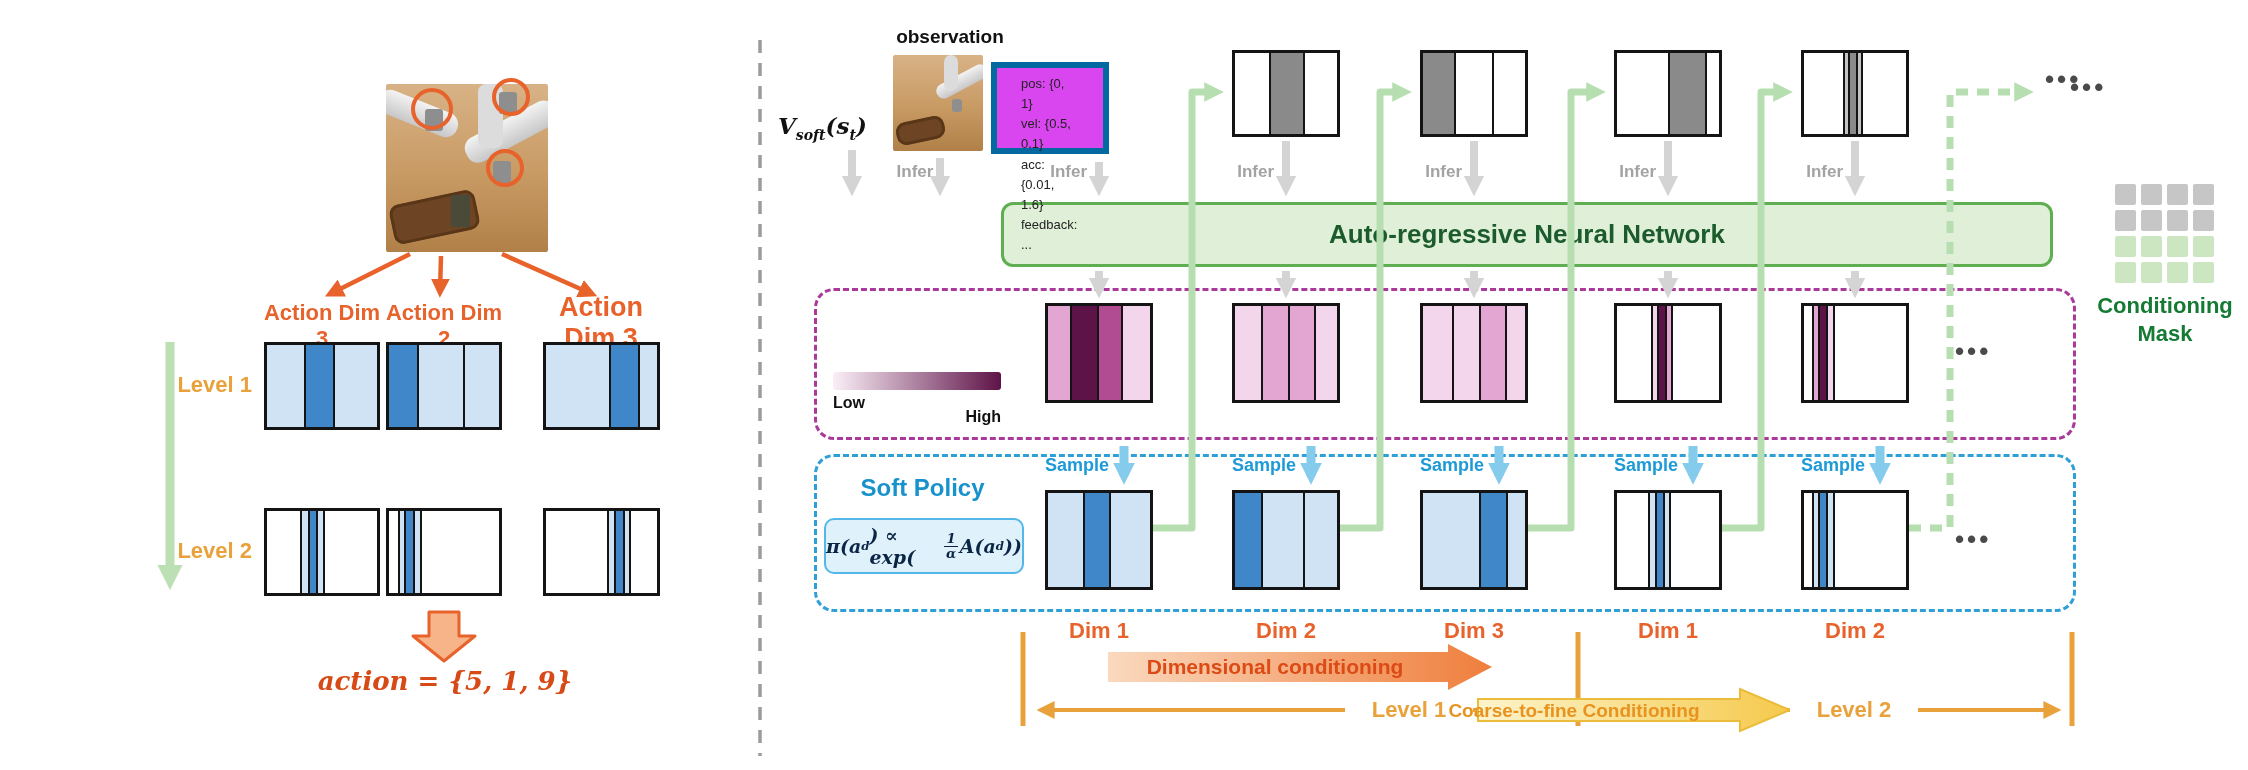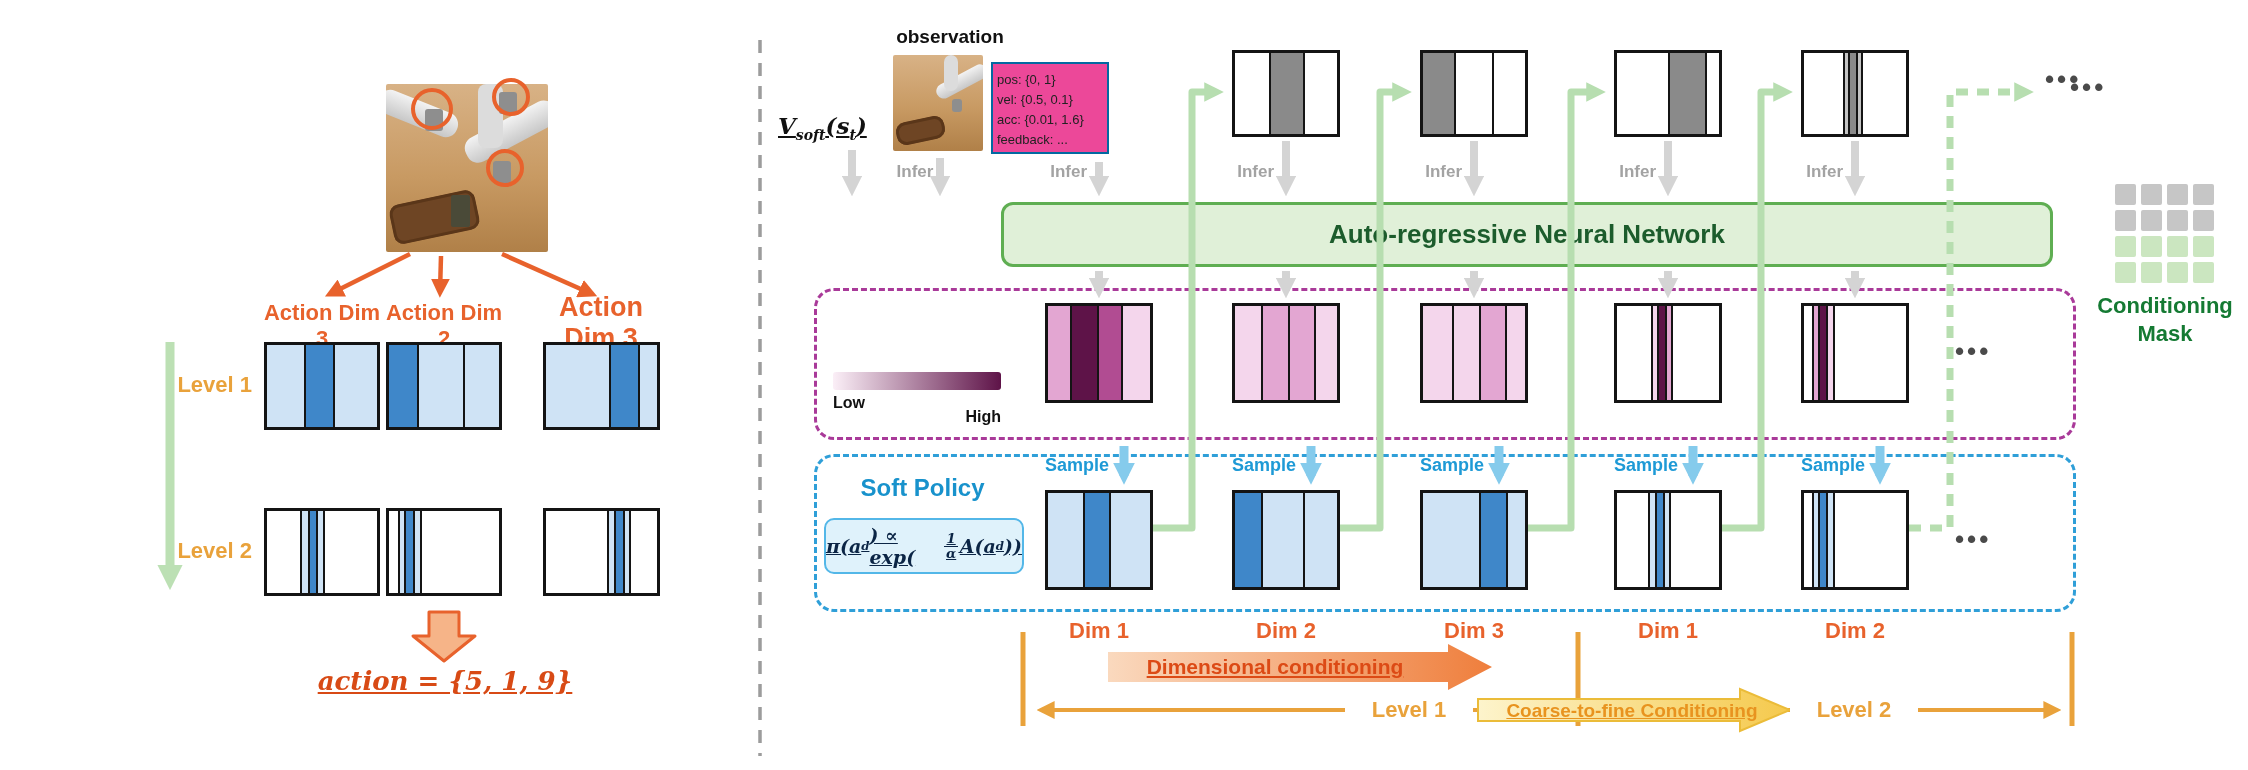--- a/index.html
+++ b/index.html
@@ -15,43 +15,43 @@
   .gold{color:#E9A23B;}
   .bin-box{position:absolute;display:flex;background:#fff;border:3px solid #141414;box-sizing:border-box;z-index:3;}
   .bin-box>div{height:100%;box-sizing:border-box;}
   .dashed-group{position:absolute;border-radius:20px;box-sizing:border-box;z-index:1;background:transparent;}
   .adv-group{border:3px dashed #A93A99;}
   .pol-group{border:3px dashed #2F9FD8;}
   .green-round{position:absolute;background:#E0F0D8;border:3px solid #5FAE52;border-radius:12px;box-sizing:border-box;
     display:flex;flex-direction:column;align-items:center;justify-content:center;z-index:2;}
   .blue-round{position:absolute;background:#D8E9F8;border:3px solid #4E8FC9;border-radius:10px;box-sizing:border-box;
     display:flex;flex-direction:column;align-items:center;justify-content:center;z-index:2;}
-  .math{font-family:"DejaVu Serif",serif;font-style:italic;font-weight:bold;text-decoration:underline;}
-  .obs-box{position:absolute;background:#ec4899;border:2px solid #0369a1;box-sizing:border-box;padding:6px 4px;
+  .math{font-family:"DejaVu Serif",serif;font-style:italic;font-weight:bold;}
+  .obs-box{position:absolute;background:#d946ef;border:6px solid #0369a1;box-sizing:border-box;padding:6px 24px;
     font-size:13px;line-height:1.55;color:#222;z-index:3;}
   .scene{position:absolute;background:linear-gradient(180deg,#D8B286 0%,#C89A63 55%,#B08048 100%);overflow:hidden;z-index:2;border-radius:2px;}
   .sc-board{position:absolute;left:3%;bottom:9%;width:54%;height:24%;background:#6E4524;border-radius:10px;transform:rotate(-12deg);box-shadow:inset 0 0 0 3px #5A3619;}
   .sc-arm{position:absolute;background:linear-gradient(180deg,#F3F3F3,#C7C7C7);border-radius:12px;}
   .sc-arm1{left:-6%;top:10%;width:52%;height:15%;transform:rotate(22deg);}
   .sc-arm2{right:-8%;top:20%;width:62%;height:16%;transform:rotate(-28deg);}
   .sc-base{position:absolute;right:28%;top:0%;width:15%;height:38%;background:#DCDCDC;border-radius:8px;}
   .sc-grip{position:absolute;width:11%;height:13%;background:#8E8E8E;border-radius:3px;}
   .sc-g1{left:24%;top:15%;}
   .sc-g2{left:70%;top:5%;}
   .sc-g3{left:66%;top:46%;}
   .sc-obj{position:absolute;left:40%;bottom:15%;width:12%;height:19%;background:#4A4A38;border-radius:2px;}
   .grad-bar{position:absolute;height:18px;background:linear-gradient(to right,#FBEFF7,#5E1348);border-radius:3px;z-index:3;}
   .formula-box{position:absolute;background:#DFF2FB;border:2px solid #53B7E8;border-radius:10px;box-sizing:border-box;
     display:flex;align-items:center;justify-content:center;z-index:3;color:#0B2545;font-size:19px;}
   .formula-box sup{font-size:0.62em;}
   .frac{display:inline-flex;flex-direction:column;align-items:center;font-size:0.70em;line-height:1.05;margin:0 2px;vertical-align:middle;}
   .frac .num{border-bottom:1.6px solid #0B2545;padding:0 2px;}
   .dots{position:absolute;font-weight:bold;color:#4A4A4A;font-size:26px;letter-spacing:3px;z-index:3;}
   .overline-lbl{z-index:6;background:#ffffff;padding:0 4px;}
-  .arrow-text{z-index:6;text-decoration:underline;}
+  .arrow-text{z-index:6;}
   #mask-grid{position:absolute;display:flex;flex-direction:column;gap:5px;z-index:3;}
   .mask-row{display:flex;gap:5px;}
   .mask-cell{width:21px;height:21px;border-radius:2px;}
   .infer{color:#A3A3A3;font-weight:600;font-size:17px;}
   .sample{color:#1E9AD6;font-weight:bold;font-size:18px;}
 </style>
 </head>
 <body>
 
 <div id="canvas">
@@ -272,21 +272,21 @@
   <div class="dots" style="left:1955px;top:524px;width:110px">•••</div>
 
   <div class="lbl center orange" style="left:1049px;top:618px;width:100px;font-size:22px">Dim 1</div>
   <div class="lbl center orange" style="left:1236px;top:618px;width:100px;font-size:22px">Dim 2</div>
   <div class="lbl center orange" style="left:1424px;top:618px;width:100px;font-size:22px">Dim 3</div>
   <div class="lbl center orange" style="left:1618px;top:618px;width:100px;font-size:22px">Dim 1</div>
   <div class="lbl center orange" style="left:1805px;top:618px;width:100px;font-size:22px">Dim 2</div>
 
   <div class="lbl center arrow-text" style="left:1110px;top:655px;width:330px;font-size:21px;color:#DC4A15">Dimensional conditioning</div>
   <div class="lbl center gold overline-lbl" style="left:1345px;top:697px;width:120px;font-size:22px">Level 1</div>
-  <div class="lbl center arrow-text" style="left:1482px;top:700px;width:300px;font-size:19px;color:#E8931F">Coarse-to-fine Conditioning</div>
+  <div class="lbl center arrow-text" style="left:1424px;top:700px;width:300px;font-size:19px;color:#E8931F">Coarse-to-fine Conditioning</div>
   <div class="lbl center gold overline-lbl" style="left:1790px;top:697px;width:120px;font-size:22px">Level 2</div>
 
   <div id="mask-grid" style="left:2115px;top:184px">
       <div class="mask-row">
         <div class="mask-cell" style="background: rgb(198, 198, 198);"></div>
         <div class="mask-cell" style="background: rgb(198, 198, 198);"></div>
         <div class="mask-cell" style="background: rgb(198, 198, 198);"></div>
         <div class="mask-cell" style="background: rgb(198, 198, 198);"></div>
       </div>
       <div class="mask-row">

